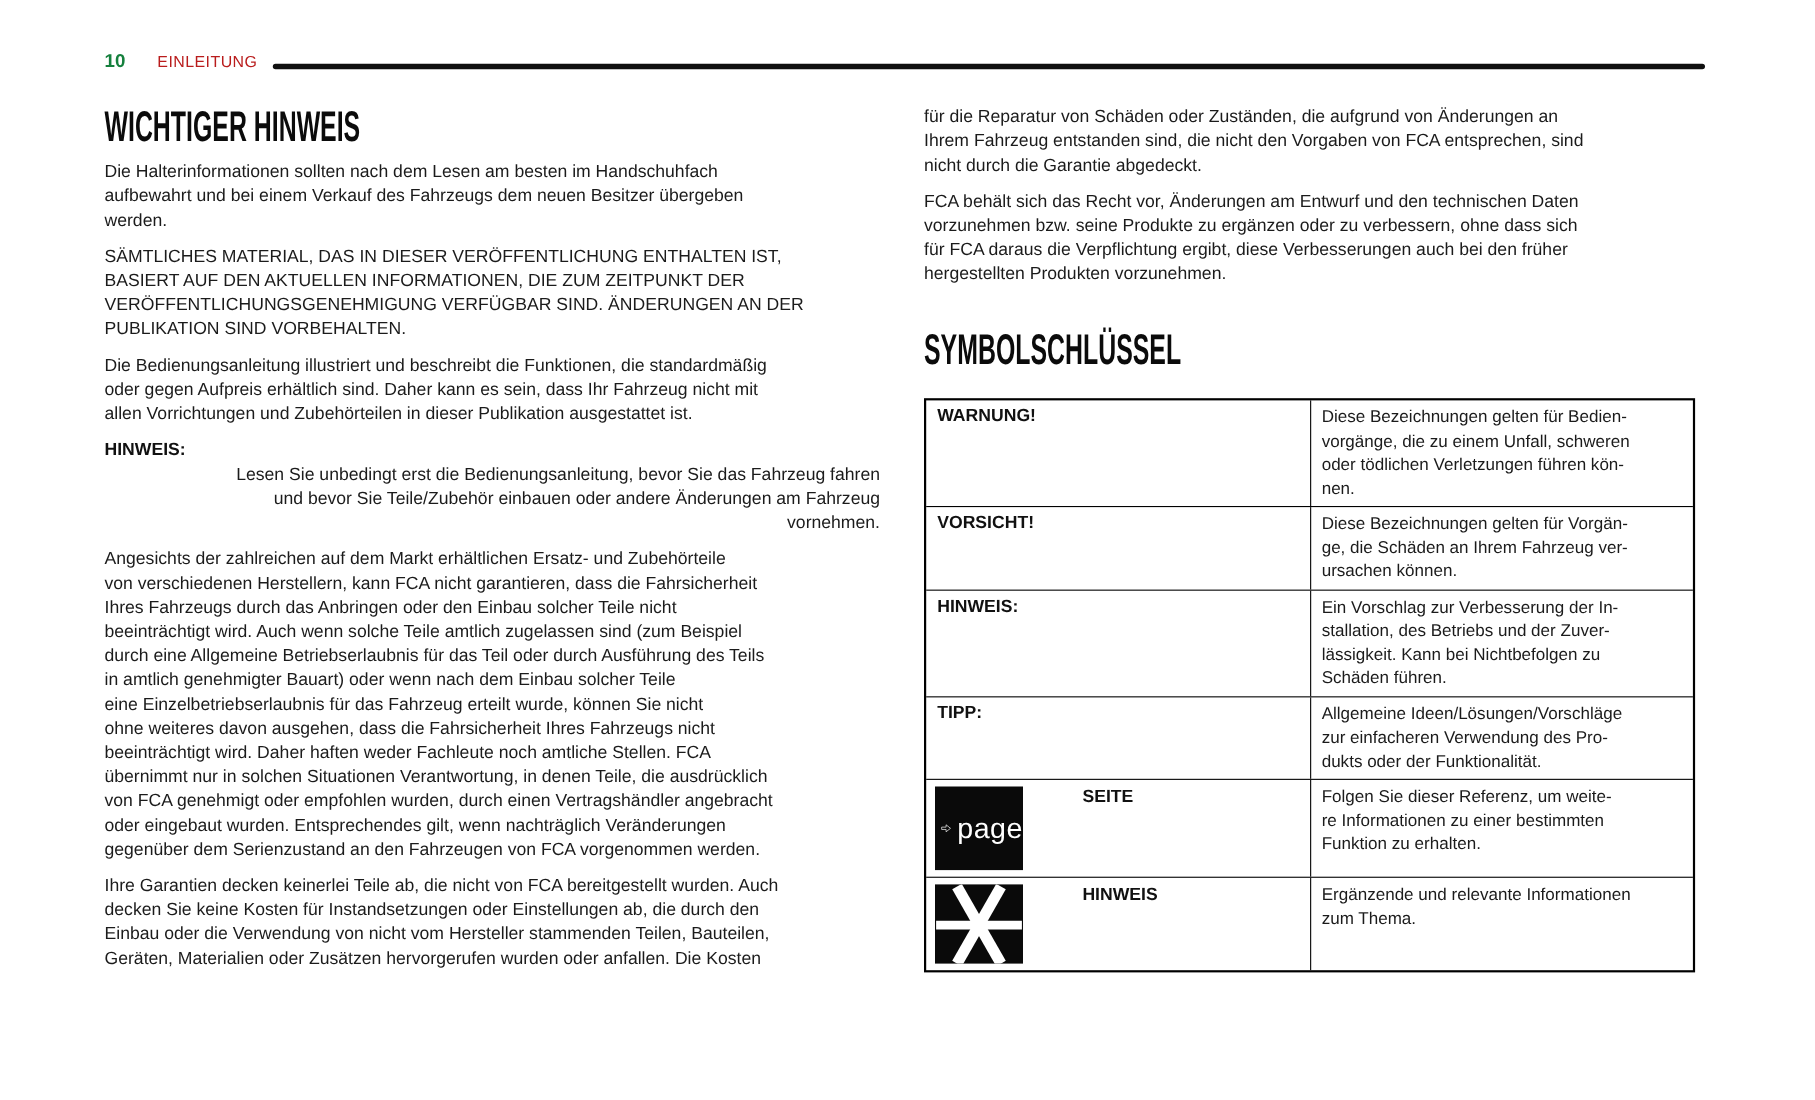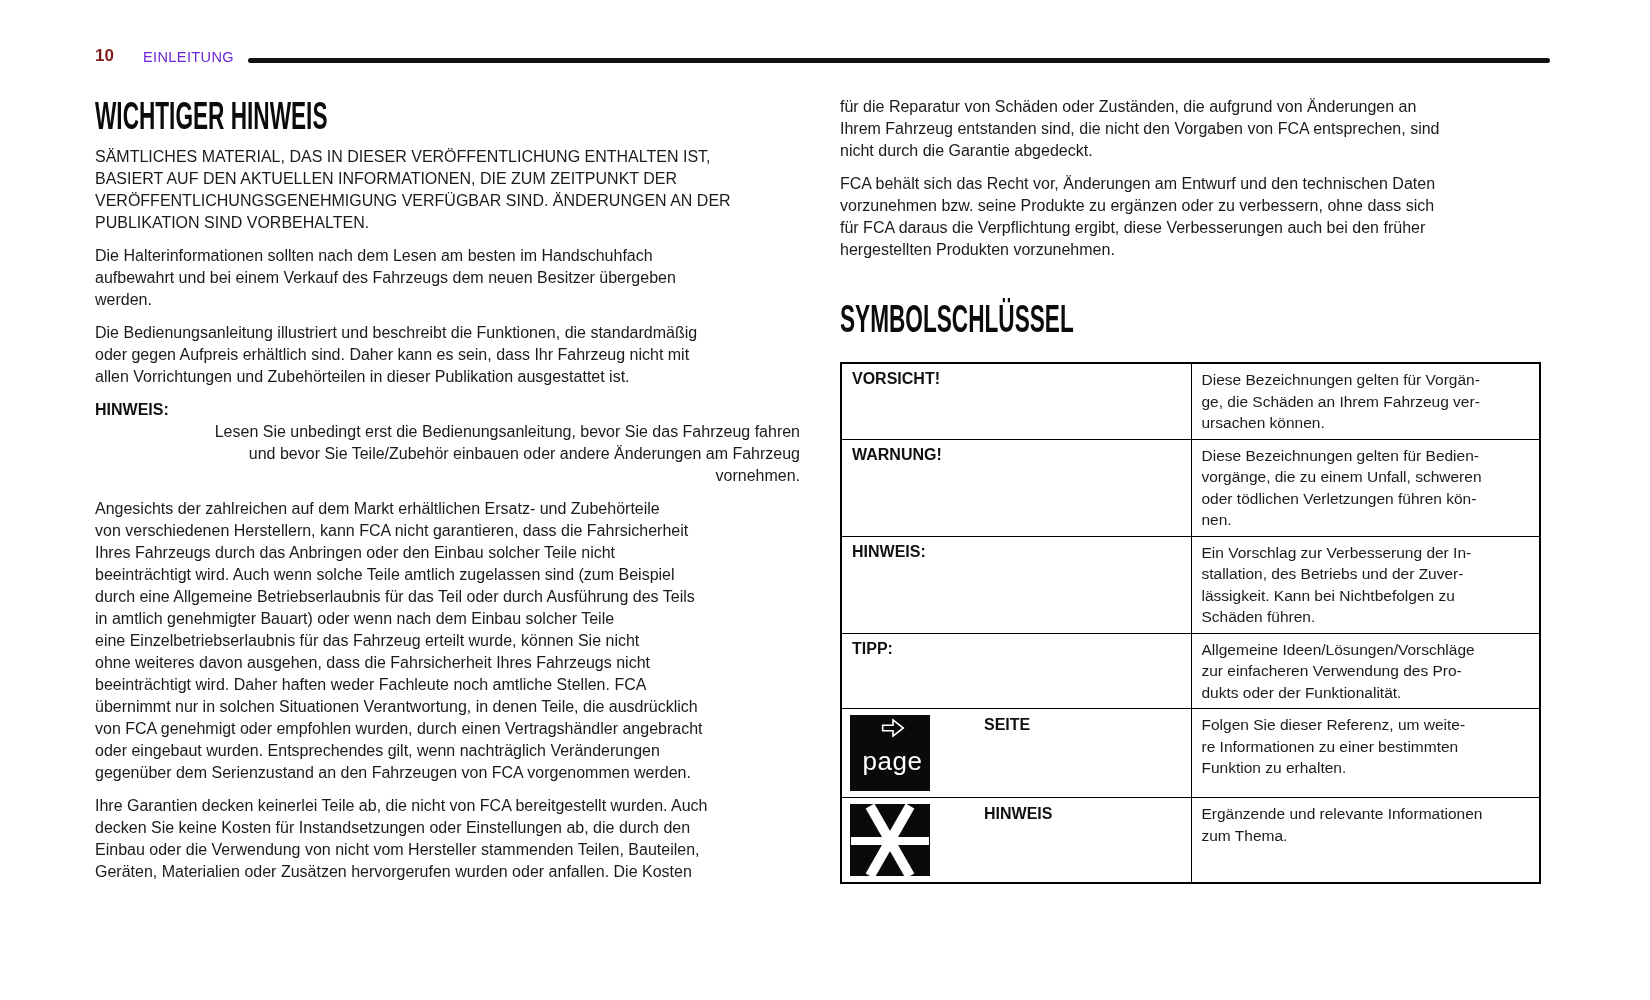--- a/index.html
+++ b/index.html
@@ -1,21 +1,21 @@
 <!DOCTYPE html>
 <html><head>
 <meta charset="utf-8">
 <style>
   html,body{margin:0;padding:0;background:#ffffff;}
   body{width:1650px;height:1000px;font-family:"Liberation Sans","DejaVu Sans",sans-serif;color:#1b1b1b;}
   .page{position:relative;width:1650px;height:1000px;background:#fff;overflow:hidden;}
 
   
-  .page-number{position:absolute;left:95px;top:46px;font-size:17px;font-weight:bold;color:#7f1d1d;}
-  .section-title{position:absolute;left:143px;top:49px;font-size:14.5px;letter-spacing:.4px;color:#6d28d9;}
+  .page-number{position:absolute;left:95px;top:46px;font-size:17px;font-weight:bold;color:#15803d;}
+  .section-title{position:absolute;left:143px;top:49px;font-size:14.5px;letter-spacing:.4px;color:#b91c1c;}
   .header-rule{position:absolute;left:248px;top:58px;width:1302px;height:5px;background:#101010;border-radius:3px;}
 
   
   .col-left{position:absolute;left:95px;top:96px;width:705px;}
   .col-right{position:absolute;left:840px;top:96px;width:705px;}
 
   .heading{font-size:39px;font-weight:800;color:#0b0b0b;line-height:40px;
            transform:scaleX(0.58);transform-origin:0 50%;white-space:nowrap;}
   .title-left{margin:0 0 10px 0;}
   .sym-heading{margin:38px 0 0 0;}
@@ -28,43 +28,43 @@
   .sym-table{margin-top:23px;width:701px;border:2px solid #000;box-sizing:border-box;background:#fff;}
   .sym-row{display:flex;border-top:1.5px solid #000;}
   .sym-row:first-child{border-top:none;}
   .cell-label{width:50%;box-sizing:border-box;padding:6px 10px;font-size:16px;font-weight:bold;color:#111;}
   .cell-desc{width:50%;box-sizing:border-box;border-left:1.5px solid #000;padding:5px 10px;
              font-size:15.5px;line-height:21.5px;white-space:pre-line;color:#1b1b1b;}
   .r1{min-height:94px}.r2{min-height:71px}.r3{min-height:96px}.r4{min-height:70px}.r5{min-height:88px}.r6{min-height:84px}
 
   .cell-label.with-icon{display:flex;gap:14px;padding:6px 8px;align-items:flex-start;font-weight:bold;}
   .icon-box{flex:0 0 auto;width:80px;background:#0a0a0a;display:flex;align-items:center;}
-  .page-box{height:76px;box-sizing:border-box;padding-left:5px;gap:5px;flex-direction:column;}
+  .page-box{height:76px;box-sizing:border-box;padding-left:5px;gap:5px;}
   .page-word{color:#ffffff;font-size:26px;font-weight:normal;letter-spacing:.5px;}
   .asterisk-box{height:72px;}
   .icon-row-label{padding-top:1px;margin-left:40px;}
 </style>
 </head>
 <body>
 
 <div class="page">
 
   <div class="page-number">10</div>
   <div class="section-title">EINLEITUNG</div>
   <div class="header-rule"></div>
 
   <div class="col-left">
     <div class="heading title-left">WICHTIGER HINWEIS</div>
+    <div class="para">Die Halterinformationen sollten nach dem Lesen am besten im Handschuhfach
+aufbewahrt und bei einem Verkauf des Fahrzeugs dem neuen Besitzer übergeben
+werden.</div>
     <div class="para">SÄMTLICHES MATERIAL, DAS IN DIESER VERÖFFENTLICHUNG ENTHALTEN IST,
 BASIERT AUF DEN AKTUELLEN INFORMATIONEN, DIE ZUM ZEITPUNKT DER
 VERÖFFENTLICHUNGSGENEHMIGUNG VERFÜGBAR SIND. ÄNDERUNGEN AN DER
 PUBLIKATION SIND VORBEHALTEN.</div>
-    <div class="para">Die Halterinformationen sollten nach dem Lesen am besten im Handschuhfach
-aufbewahrt und bei einem Verkauf des Fahrzeugs dem neuen Besitzer übergeben
-werden.</div>
     <div class="para">Die Bedienungsanleitung illustriert und beschreibt die Funktionen, die standardmäßig
 oder gegen Aufpreis erhältlich sind. Daher kann es sein, dass Ihr Fahrzeug nicht mit
 allen Vorrichtungen und Zubehörteilen in dieser Publikation ausgestattet ist.</div>
     <div class="note-block">
       <div class="note-label">HINWEIS:</div>
       <div class="para" style="margin:0;text-align:right;">Lesen Sie unbedingt erst die Bedienungsanleitung, bevor Sie das Fahrzeug fahren
 und bevor Sie Teile/Zubehör einbauen oder andere Änderungen am Fahrzeug
 vornehmen.</div>
     </div>
     <div class="para">Angesichts der zahlreichen auf dem Markt erhältlichen Ersatz- und Zubehörteile
@@ -91,33 +91,33 @@
 Ihrem Fahrzeug entstanden sind, die nicht den Vorgaben von FCA entsprechen, sind
 nicht durch die Garantie abgedeckt.</div>
     <div class="para">FCA behält sich das Recht vor, Änderungen am Entwurf und den technischen Daten
 vorzunehmen bzw. seine Produkte zu ergänzen oder zu verbessern, ohne dass sich
 für FCA daraus die Verpflichtung ergibt, diese Verbesserungen auch bei den früher
 hergestellten Produkten vorzunehmen.</div>
     <div class="heading sym-heading">SYMBOLSCHLÜSSEL</div>
 
     <div class="sym-table">
 
-      <div class="sym-row r2">
-        <div class="cell-label">VORSICHT!</div>
-        <div class="cell-desc">Diese Bezeichnungen gelten für Vorgän-
-ge, die Schäden an Ihrem Fahrzeug ver-
-ursachen können.</div>
-      </div>
-
       <div class="sym-row r1">
         <div class="cell-label">WARNUNG!</div>
         <div class="cell-desc">Diese Bezeichnungen gelten für Bedien-
 vorgänge, die zu einem Unfall, schweren
 oder tödlichen Verletzungen führen kön-
 nen.</div>
+      </div>
+
+      <div class="sym-row r2">
+        <div class="cell-label">VORSICHT!</div>
+        <div class="cell-desc">Diese Bezeichnungen gelten für Vorgän-
+ge, die Schäden an Ihrem Fahrzeug ver-
+ursachen können.</div>
       </div>
 
       <div class="sym-row r3">
         <div class="cell-label">HINWEIS:</div>
         <div class="cell-desc">Ein Vorschlag zur Verbesserung der In-
 stallation, des Betriebs und der Zuver-
 lässigkeit. Kann bei Nichtbefolgen zu
 Schäden führen.</div>
       </div>
 

